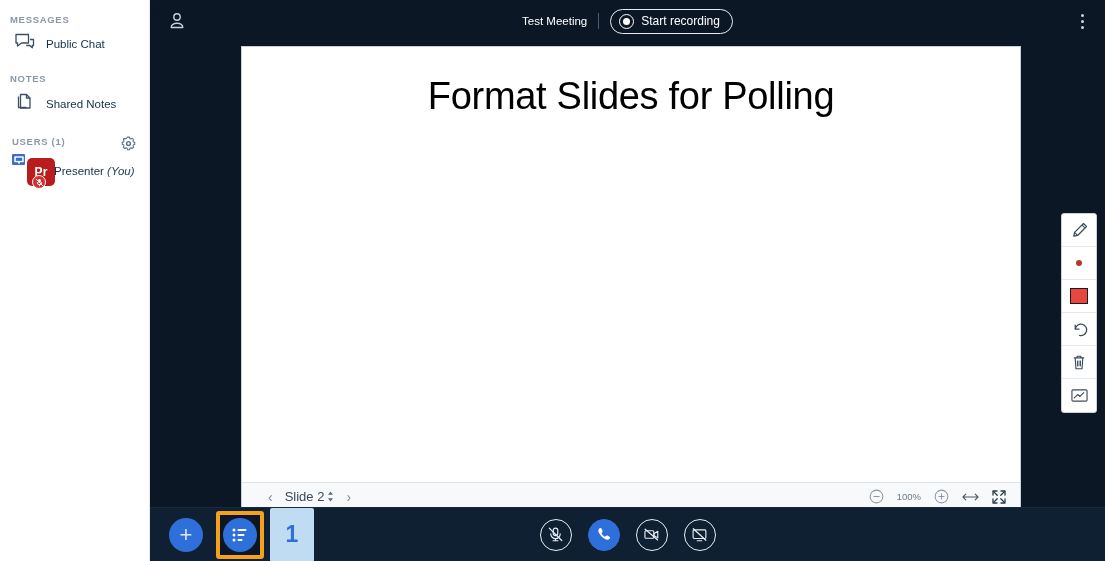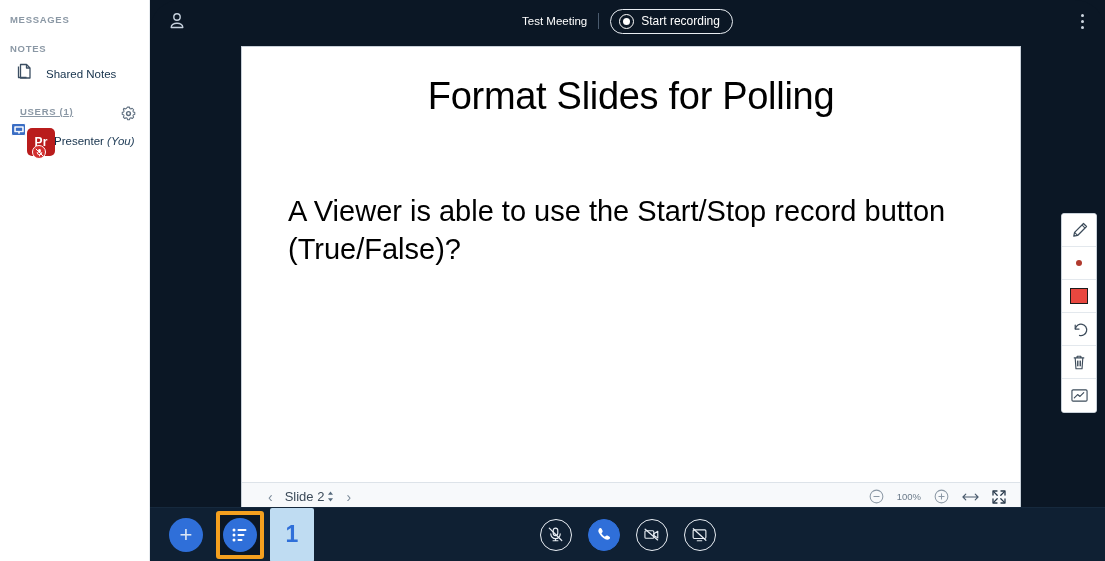--- a/index.html
+++ b/index.html
@@ -32,21 +32,21 @@
     letter-spacing: 0.7px;
     color: #8b98a5;
     padding: 6px 0 4px 10px;
     text-transform: uppercase;
     user-select: none;
   }
   .sec-head-row {
     display: flex; align-items: center; justify-content: space-between;
     padding-right: 12px;
   }
-  .sec-head-row .sec-head { padding-left: 20px; text-decoration: underline; }
+  .sec-head-row .sec-head { padding-left: 12px; }
   .row-item {
     display: flex; align-items: center;
     gap: 10px;
     padding: 3px 10px 3px 14px;
     cursor: pointer;
     min-height: 30px;
   }
   .row-label {
     font-size: 11.5px;
     color: #14304a;
@@ -345,20 +345,29 @@
   .media-btn.filled { background: #2f6fd9; border-color: #2f6fd9; }
 </style>
 </head>
 <body>
 
 <div id="app">
 
   <aside class="sidebar">
 
     <div class="sec-head">MESSAGES</div>
+    <div class="row-item">
+      <span class="ico">
+        <svg width="22" height="20" viewBox="0 0 22 20">
+          <path d="M2 2.5h12.5v8.5H7.5L3.5 14V11H2z" fill="none" stroke="#3c4f63" stroke-width="1.3" stroke-linejoin="round"></path>
+          <path d="M16 7.5h3.5v6h-1.2v2.3l-2.6-2.3h-3.5" fill="none" stroke="#3c4f63" stroke-width="1.3" stroke-linejoin="round"></path>
+        </svg>
+      </span>
+      <span class="row-label">Public Chat</span>
+    </div>
 
     <div class="sec-head" style="padding-top:14px;">NOTES</div>
     <div class="row-item">
       <span class="ico">
         <svg width="22" height="22" viewBox="0 0 22 22">
           <path d="M6.5 3.5h6l3.5 3.5v10h-9.5z" fill="none" stroke="#3c4f63" stroke-width="1.3" stroke-linejoin="round"></path>
           <path d="M12.5 3.5v3.5H16" fill="none" stroke="#3c4f63" stroke-width="1.3" stroke-linejoin="round"></path>
           <path d="M4.5 5.5v11h8" fill="none" stroke="#3c4f63" stroke-width="1.3" stroke-linejoin="round"></path>
         </svg>
       </span>
@@ -426,21 +435,20 @@
           <span class="kdot"></span>
           <span class="kdot"></span>
       </div>
     </header>
 
     <div class="stage">
 
       <div class="board">
         <div class="slide">
           <div class="slide-title">Format Slides for Polling</div>
-          <div class="slide-body">A Viewer is able to use the Start/Stop record button (True/False)?</div>
         </div>
 
         <div class="boardbar">
           <div class="nav-group">
             <span class="nav-arrow">‹</span>
             <span class="slide-label">
               <span>Slide 2</span>
               <span class="spin">
                 <svg width="7" height="11" viewBox="0 0 7 11">
                   <path d="M3.5 0.6L6 3.8H1z" fill="#55697c"></path>

